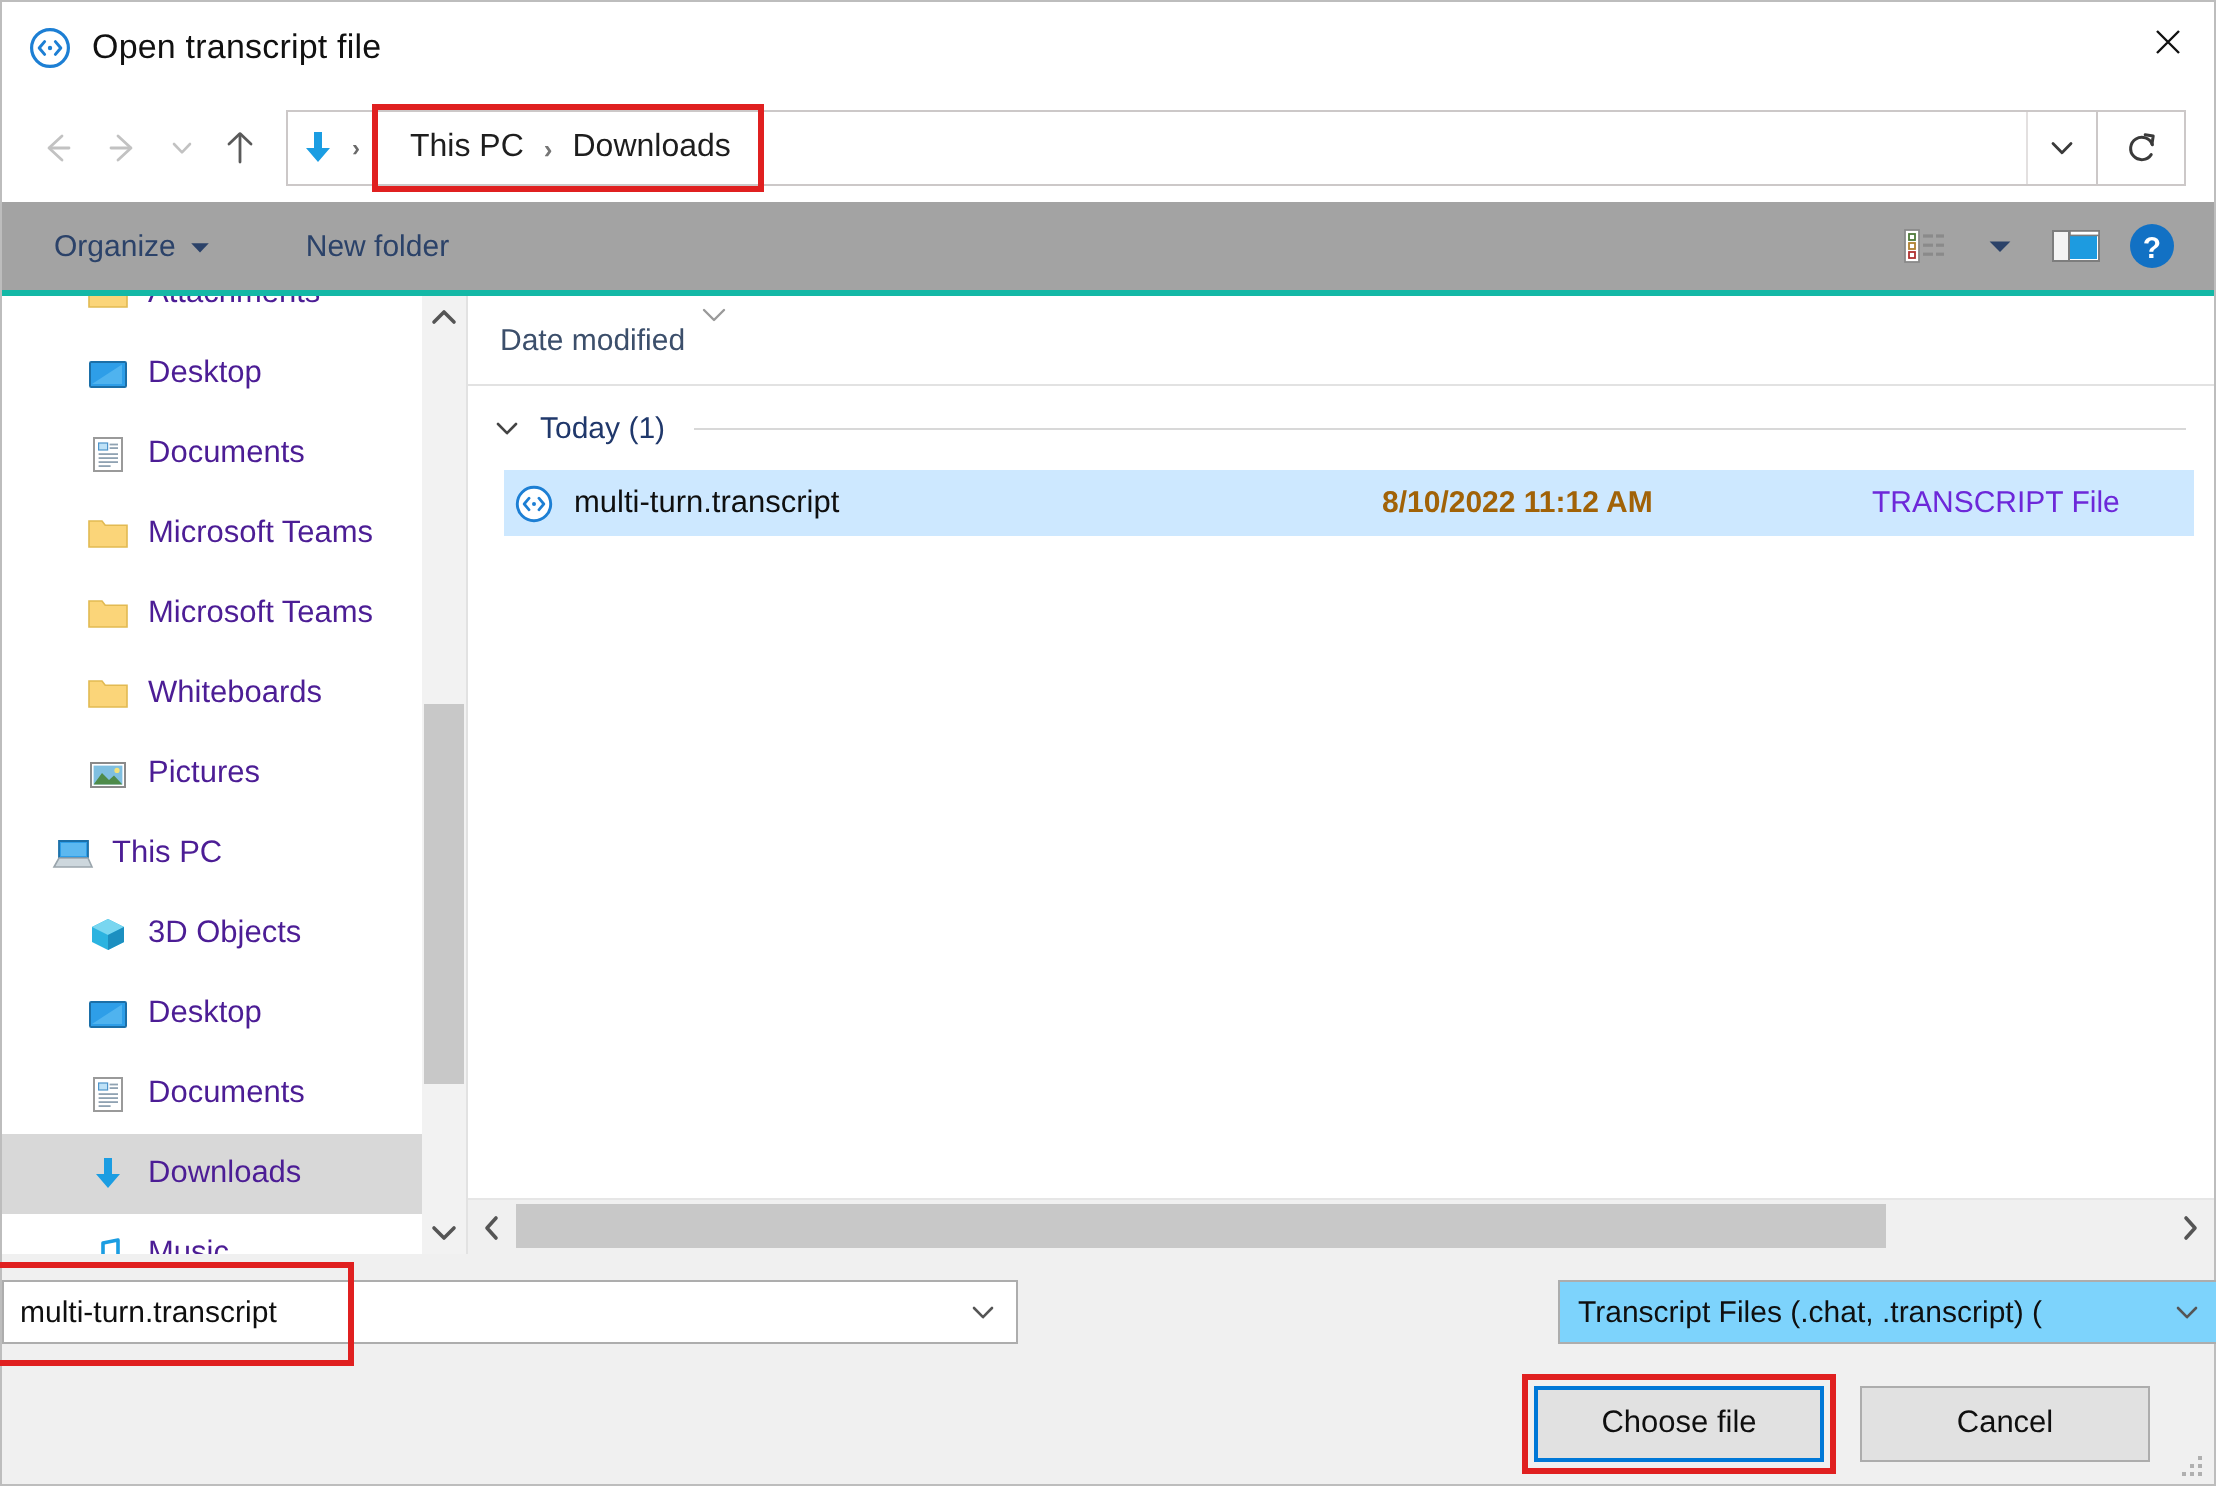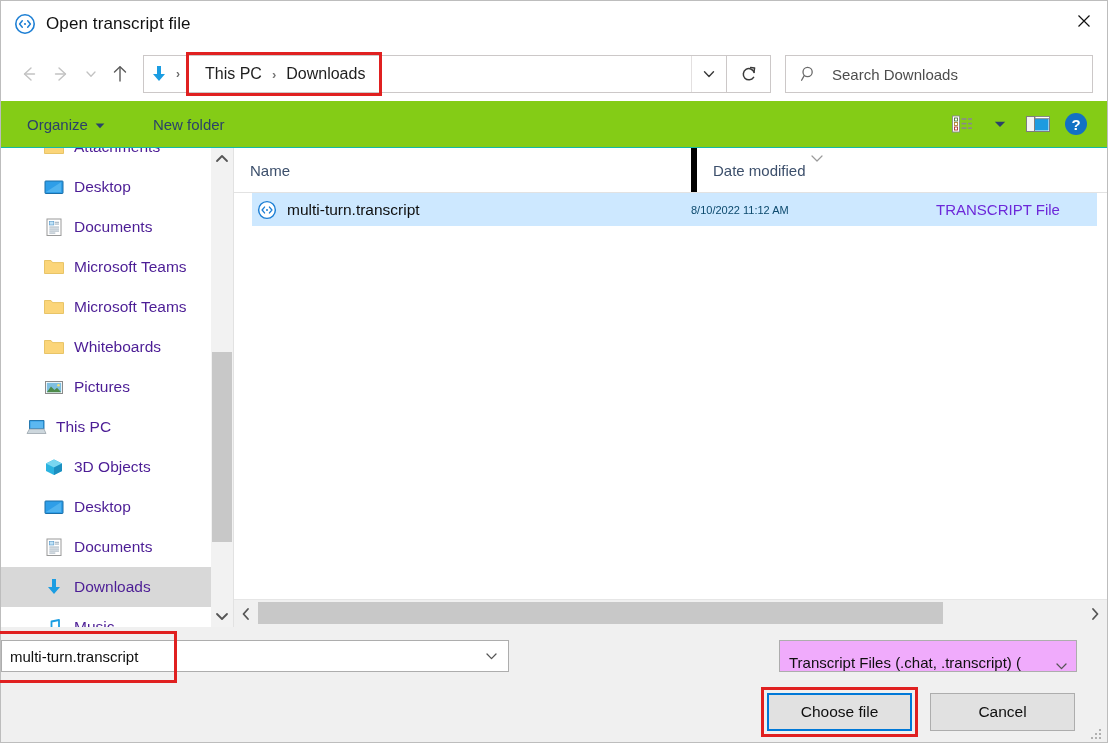--- a/index.html
+++ b/index.html
@@ -185,22 +185,22 @@
     padding: 0;
   }
   .search-input::placeholder { color: #4d4d4d; opacity: 1; }
 
   
   .cmdbar {
     height: 47px;
     flex: 0 0 47px;
     display: flex;
     align-items: center;
-    background: #84cc16;
-    border-bottom: 1px solid #14b8a6;
+    background: #a3a3a3;
+    border-bottom: 3px solid #14b8a6;
     padding: 0 12px 0 18px;
     box-sizing: border-box;
   }
   .cmd-item {
     font-size: 15px;
     color: #2b4269;
     display: flex;
     align-items: center;
     gap: 7px;
     padding: 4px 8px;
@@ -381,23 +381,24 @@
     width: 22px;
     height: 22px;
     flex: 0 0 22px;
     margin-right: 9px;
     display: flex;
     align-items: center;
     justify-content: center;
   }
   .filerow .fdate {
     flex: 0 0 245px;
-    font-size: 11px;
-    color: #0c4a6e;
+    font-size: 15px;
+    color: #a16207;
     white-space: nowrap;
+    font-weight: bold;
   }
   .filerow .ftype {
     flex: 1 1 auto;
     font-size: 15px;
     color: #6d28d9;
     white-space: nowrap;
   }
 
   
   .hscroll {
@@ -489,26 +490,26 @@
     width: 180px;
     height: 52px;
     border: 3px solid #e02020;
     box-sizing: border-box;
     pointer-events: none;
   }
   .filter-select {
     position: absolute;
     left: 778px;
     top: 13px;
-    width: 298px;
+    width: 330px;
     height: 32px;
-    background: #f0abfc;
+    background: #7dd3fc;
     border: 1px solid #adadad;
     display: flex;
-    align-items: flex-end;
+    align-items: center;
     box-sizing: border-box;
     cursor: default;
   }
   .filter-text {
     flex: 1 1 auto;
     font-size: 15px;
     color: #0f0f0f;
     padding-left: 9px;
     white-space: nowrap;
     overflow: hidden;
@@ -625,29 +626,20 @@
       </div>
     </div>
 
     <div class="refresh-btn">
       <svg width="20" height="20" viewBox="0 0 20 20">
         <path d="M15.2 8.4 A5.6 5.6 0 1 0 14.6 13.3" fill="none" stroke="#3a3a3a" stroke-width="1.5" stroke-linecap="round"></path>
         <path d="M11.6 3.4 L15.6 4.0 L15.0 8.0" fill="none" stroke="#3a3a3a" stroke-width="1.5" stroke-linecap="round" stroke-linejoin="round"></path>
       </svg>
     </div>
 
-    <div class="searchbox">
-      <span class="search-icon">
-        <svg width="20" height="20" viewBox="0 0 20 20">
-          <circle cx="8.6" cy="8" r="4.6" fill="none" stroke="#6a6a6a" stroke-width="1.3"></circle>
-          <path d="M5.2 11.6 L2.6 16.2" stroke="#6a6a6a" stroke-width="1.3" stroke-linecap="round"></path>
-        </svg>
-      </span>
-      <input class="search-input" type="text" placeholder="Search Downloads" style="">
-    </div>
   </div>
 
   <div class="cmdbar">
     <div class="cmd-item">
       <span>Organize</span>
       <span>
         <svg width="10" height="8" viewBox="0 0 10 8">
             <path d="M0.6 1.6 L5 6.2 L9.4 1.6 Z" fill="#2b4269"></path>
           </svg>
       </span>
@@ -854,34 +846,40 @@
           <svg width="14" height="12" viewBox="0 0 14 12">
               <path d="M2 4 L7 9 L12 4" fill="none" stroke="#555555" stroke-width="1.8" stroke-linecap="round" stroke-linejoin="round"></path>
             </svg>
         </div>
       </div>
     </div>
 
     <div class="filepane">
 
       <div class="colheader">
-        <div class="col name">
-          <span>Name</span>
-        </div>
         <div class="col date">
           <span class="sort-chevron">
             <svg width="16" height="9" viewBox="0 0 16 9">
                 <path d="M3 2 L8 7 L13 2" fill="none" stroke="#9a9a9a" stroke-width="1.2" stroke-linecap="round" stroke-linejoin="round"></path>
               </svg>
           </span>
           <span>Date modified</span>
         </div>
       </div>
 
       <div class="listarea">
+        <div class="group-header">
+          <span class="group-chevron">
+            <svg width="15" height="10" viewBox="0 0 15 10">
+                <path d="M3 3 L7.5 7.6 L12 3" fill="none" stroke="#444444" stroke-width="1.3" stroke-linecap="round" stroke-linejoin="round"></path>
+              </svg>
+          </span>
+          <span>Today (1)</span>
+          <span class="group-rule"></span>
+        </div>
 
         <div class="filerow">
           <span class="fname">
             <span class="file-ico">
               <svg width="20" height="20" viewBox="0 0 22 22">
                 <circle cx="11" cy="11" r="9.2" fill="#ffffff" stroke="#1d7fd4" stroke-width="1.6"></circle>
                 <path d="M8.3 7.8 L5.6 11 L8.3 14.2" fill="none" stroke="#1d7fd4" stroke-width="1.5" stroke-linecap="round" stroke-linejoin="round"></path>
                 <path d="M13.7 7.8 L16.4 11 L13.7 14.2" fill="none" stroke="#1d7fd4" stroke-width="1.5" stroke-linecap="round" stroke-linejoin="round"></path>
                 <circle cx="11" cy="11" r="1.1" fill="#1d7fd4"></circle>
               </svg>

